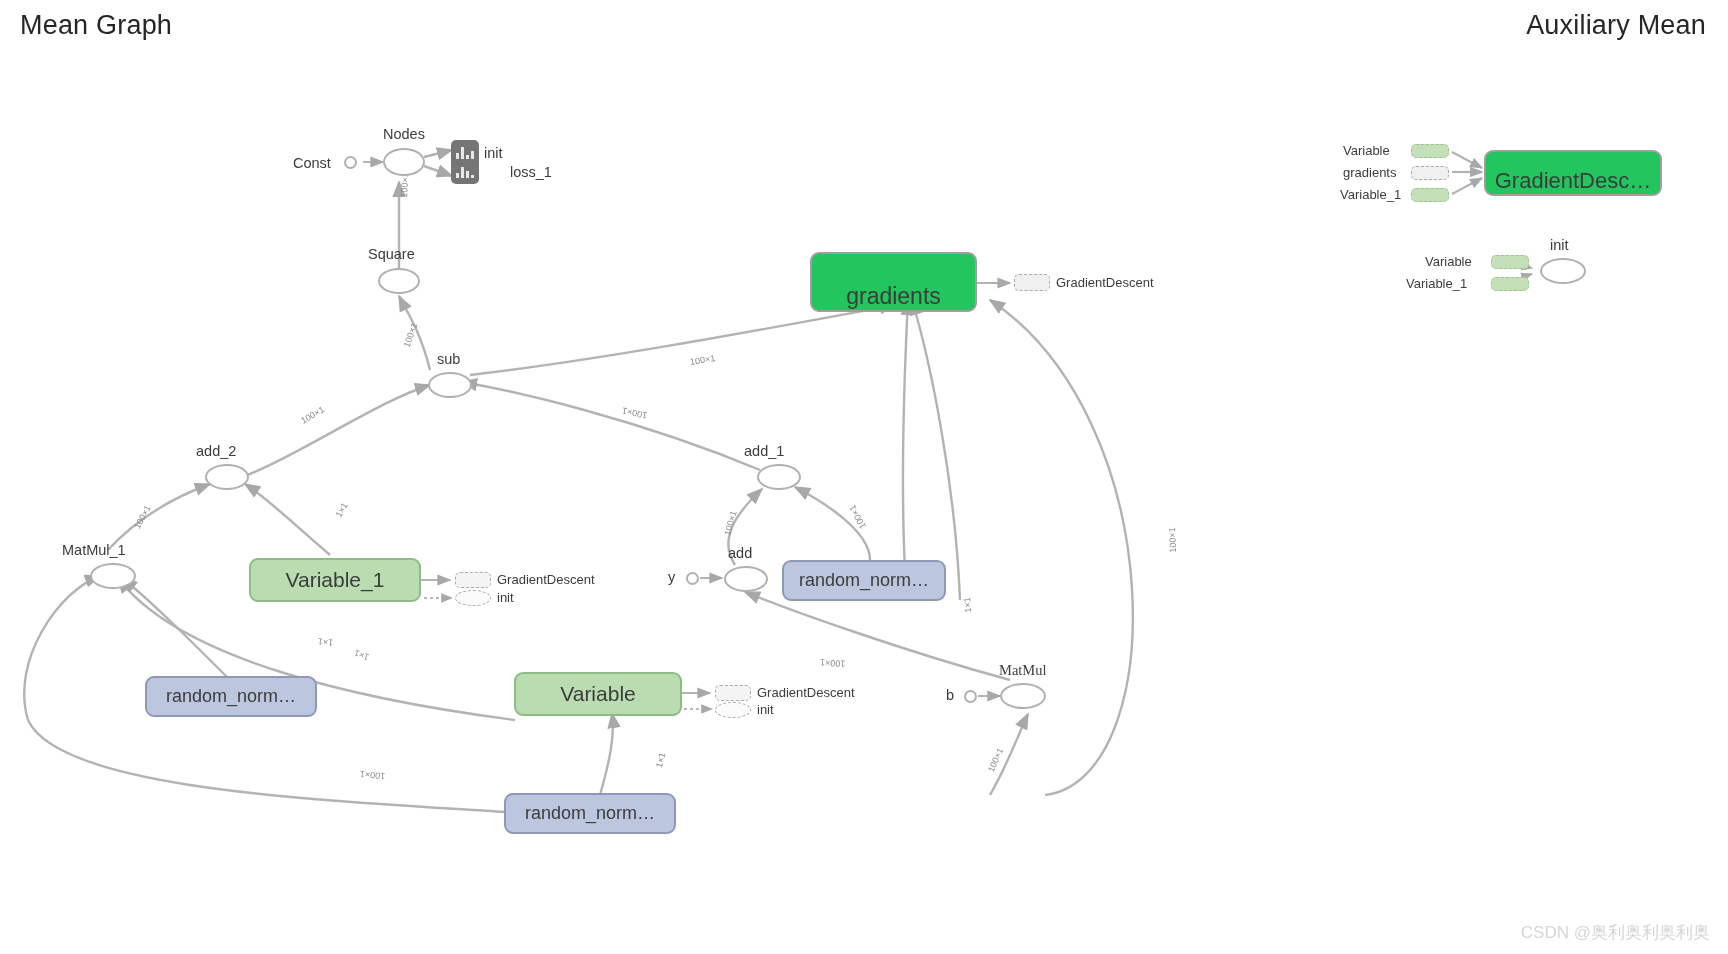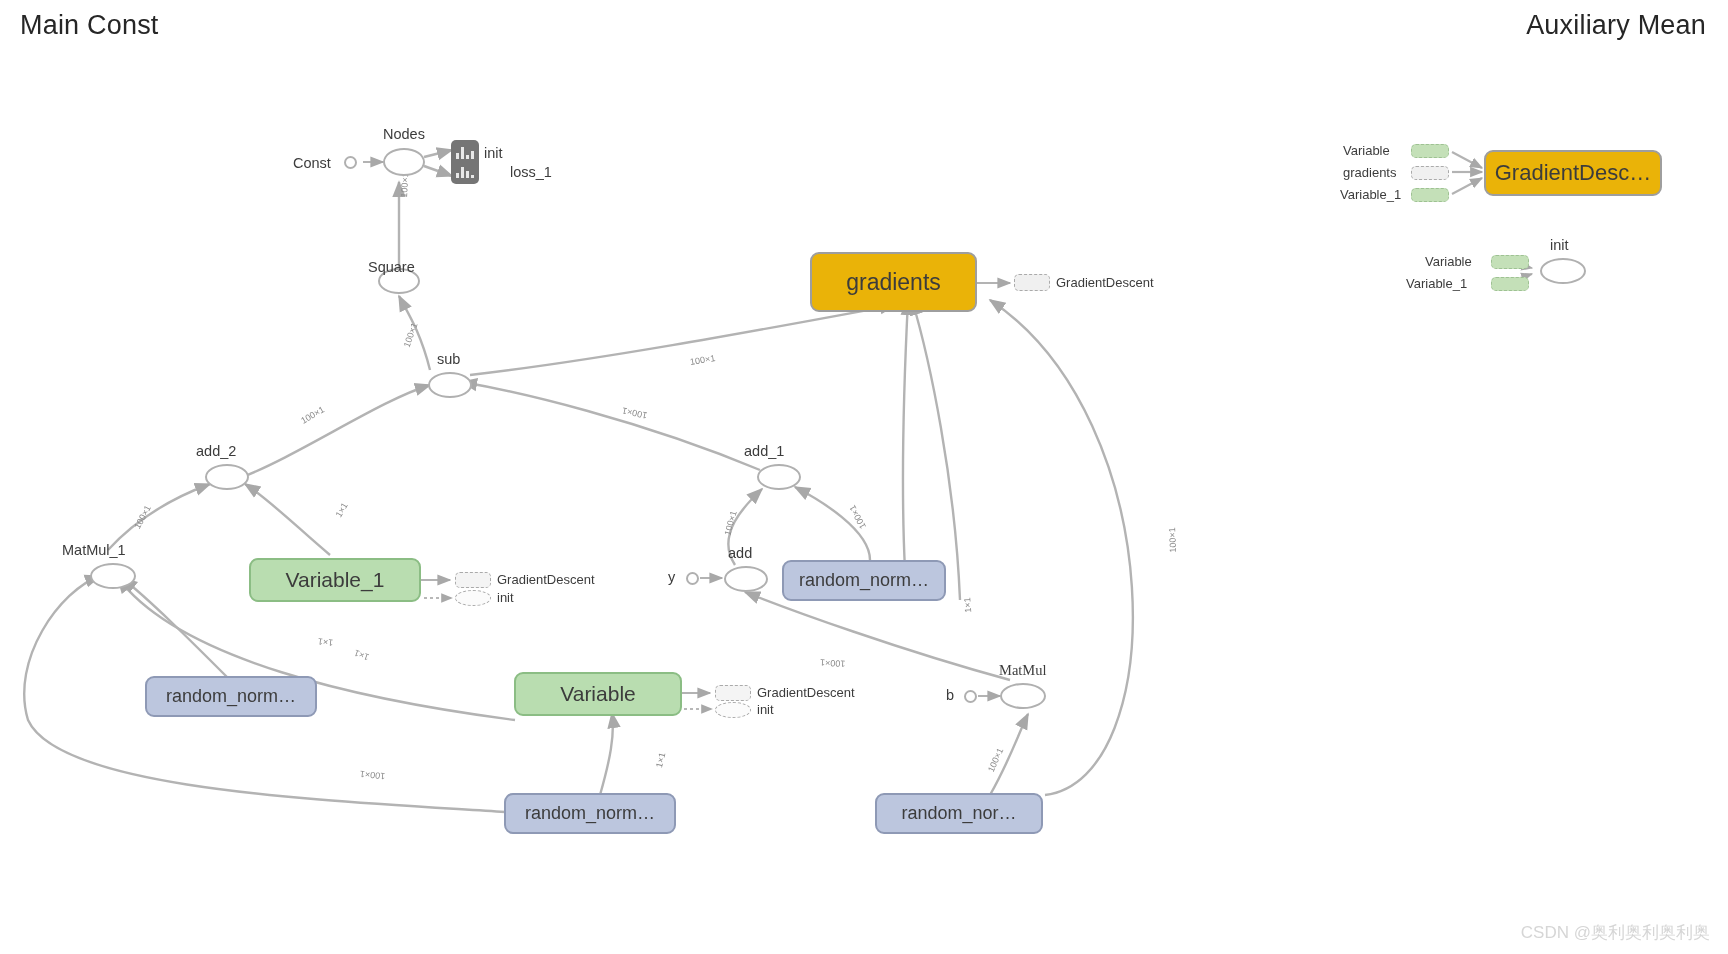--- a/index.html
+++ b/index.html
@@ -35,21 +35,21 @@
     background: #ffffff;
     border-radius: 50%;
   }
   .rrect {
     border-radius: 9px;
     border: 2px solid #9e9e9e;
     color: #3c3c3c;
   }
   .green  { background: #b9ddb0; border-color: #8bbd84; }
   .blue   { background: #bcc6de; border-color: #8e99b5; }
-  .grey   { background: #eab308; border-color: #9e9e9e; }
+  .grey   { background: #22c55e; border-color: #9e9e9e; align-items: flex-end; }
 
   .nlabel {
     position: absolute;
     font-size: 14.5px;
     color: #3c3c3c;
     white-space: nowrap;
   }
   .nlabel.small { font-size: 13px; }
 
   .small-circle {
@@ -92,21 +92,21 @@
     font-size: 17px;
     color: #d6d6d6;
     white-space: nowrap;
   }
 </style>
 </head>
 <body>
 
 <div id="stage">
 
-  <div class="title" id="main-graph-title">Main Const</div>
+  <div class="title" id="main-graph-title">Mean Graph</div>
   <div class="title" id="aux-title">Auxiliary Mean</div>
 
   <svg class="edges" viewBox="0 0 1728 954">
     <defs>
       <marker id="ah" viewBox="0 0 10 10" refX="9" refY="5" markerWidth="7" markerHeight="7" orient="auto-start-reverse">
         <path d="M0,1 L10,5 L0,9 z" fill="#a8a8a8"></path>
       </marker>
       <marker id="ahs" viewBox="0 0 10 10" refX="9" refY="5" markerWidth="6" markerHeight="6" orient="auto-start-reverse">
         <path d="M0,1 L10,5 L0,9 z" fill="#a8a8a8"></path>
       </marker>
@@ -215,21 +215,21 @@
       <i style="height:5px"></i>
         <i style="height:11px"></i>
         <i style="height:7px"></i>
         <i style="height:3px"></i>
     </div>
   </div>
   <div class="nlabel" style="left:484px;top:145px;">init</div>
   <div class="nlabel" style="left:510px;top:164px;">loss_1</div>
 
   <div class="node oval" style="left:378px;top:268px;width:42px;height:26px;"></div>
-  <div class="nlabel" style="left:368px;top:259px;">Square</div>
+  <div class="nlabel" style="left:368px;top:246px;">Square</div>
 
   <div class="node oval" style="left:428px;top:372px;width:44px;height:26px;"></div>
   <div class="nlabel" style="left:437px;top:351px;">sub</div>
 
   <div class="node oval" style="left:205px;top:464px;width:44px;height:26px;"></div>
   <div class="nlabel" style="left:196px;top:443px;">add_2</div>
 
   <div class="node oval" style="left:757px;top:464px;width:44px;height:26px;"></div>
   <div class="nlabel" style="left:744px;top:443px;">add_1</div>
 
@@ -275,23 +275,20 @@
   </div>
 
   <div class="node rrect blue" style="left:145px;top:676px;width:172px;height:41px;font-size:18px;">
     <span>random_norm…</span>
   </div>
 
   <div class="node rrect blue" style="left:504px;top:793px;width:172px;height:41px;font-size:18px;">
     <span>random_norm…</span>
   </div>
 
-  <div class="node rrect blue" style="left:875px;top:793px;width:168px;height:41px;font-size:18px;">
-    <span>random_nor…</span>
-  </div>
 
   <div class="nlabel small" style="left:1343px;top:143px;">Variable</div>
   <div class="stub rect greenfill" style="left:1411px;top:144px;width:38px;height:14px;"></div>
 
   <div class="nlabel small" style="left:1343px;top:165px;">gradients</div>
   <div class="stub rect greyfill" style="left:1411px;top:166px;width:38px;height:14px;"></div>
 
   <div class="nlabel small" style="left:1340px;top:187px;">Variable_1</div>
   <div class="stub rect greenfill" style="left:1411px;top:188px;width:38px;height:14px;"></div>
 

